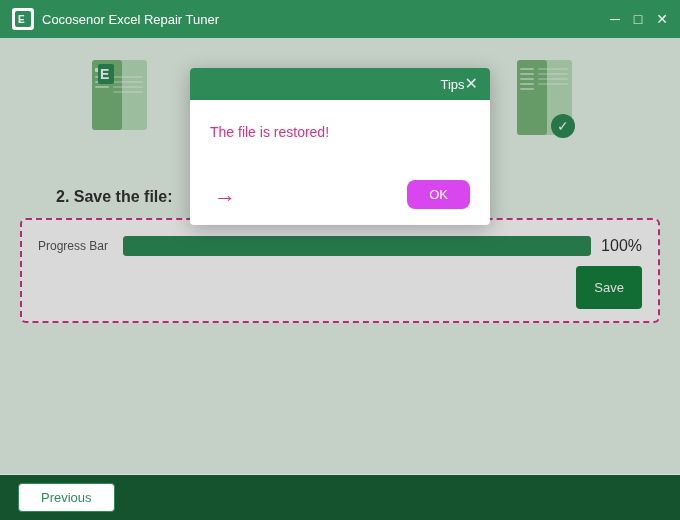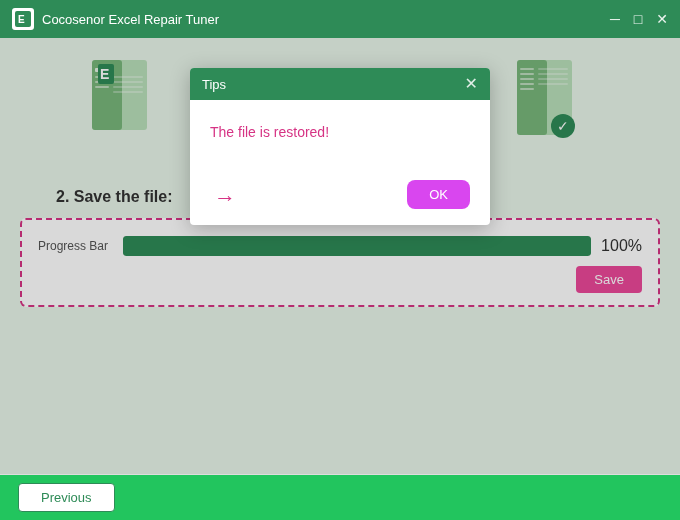--- a/index.html
+++ b/index.html
@@ -105,32 +105,32 @@
       font-size: 16px;
       color: #333;
       min-width: 35px;
       text-align: right;
     }
     .save-btn-row {
       display: flex;
       justify-content: flex-end;
     }
     .save-btn {
-      background: #ec4899;
+      background: #15803d;
       color: white;
       border: none;
-      padding: 6px 18px;
+      padding: 14px 18px;
       border-radius: 4px;
       cursor: pointer;
       font-size: 13px;
     }
 
     
     .bottom-bar {
-      background: #22c55e;
+      background: #14532d;
       height: 46px;
       display: flex;
       align-items: center;
       padding: 0 18px;
       border-top: 1px solid #ddd;
     }
     .prev-btn {
       background: white;
       color: #2e8b57;
       border: 1.5px solid #2e8b57;
@@ -156,21 +156,21 @@
       border-radius: 4px;
       width: 300px;
       box-shadow: 0 4px 20px rgba(0,0,0,0.25);
       overflow: hidden;
     }
     .modal-header {
       background: #2e8b57;
       color: white;
       padding: 8px 12px;
       display: flex;
-      justify-content: space-between;
+      justify-content: flex-end;
       align-items: center;
       font-size: 13px;
       font-weight: 500;
     }
     .modal-close {
       cursor: pointer;
       font-size: 16px;
       color: white;
       opacity: 0.85;
       line-height: 1;

